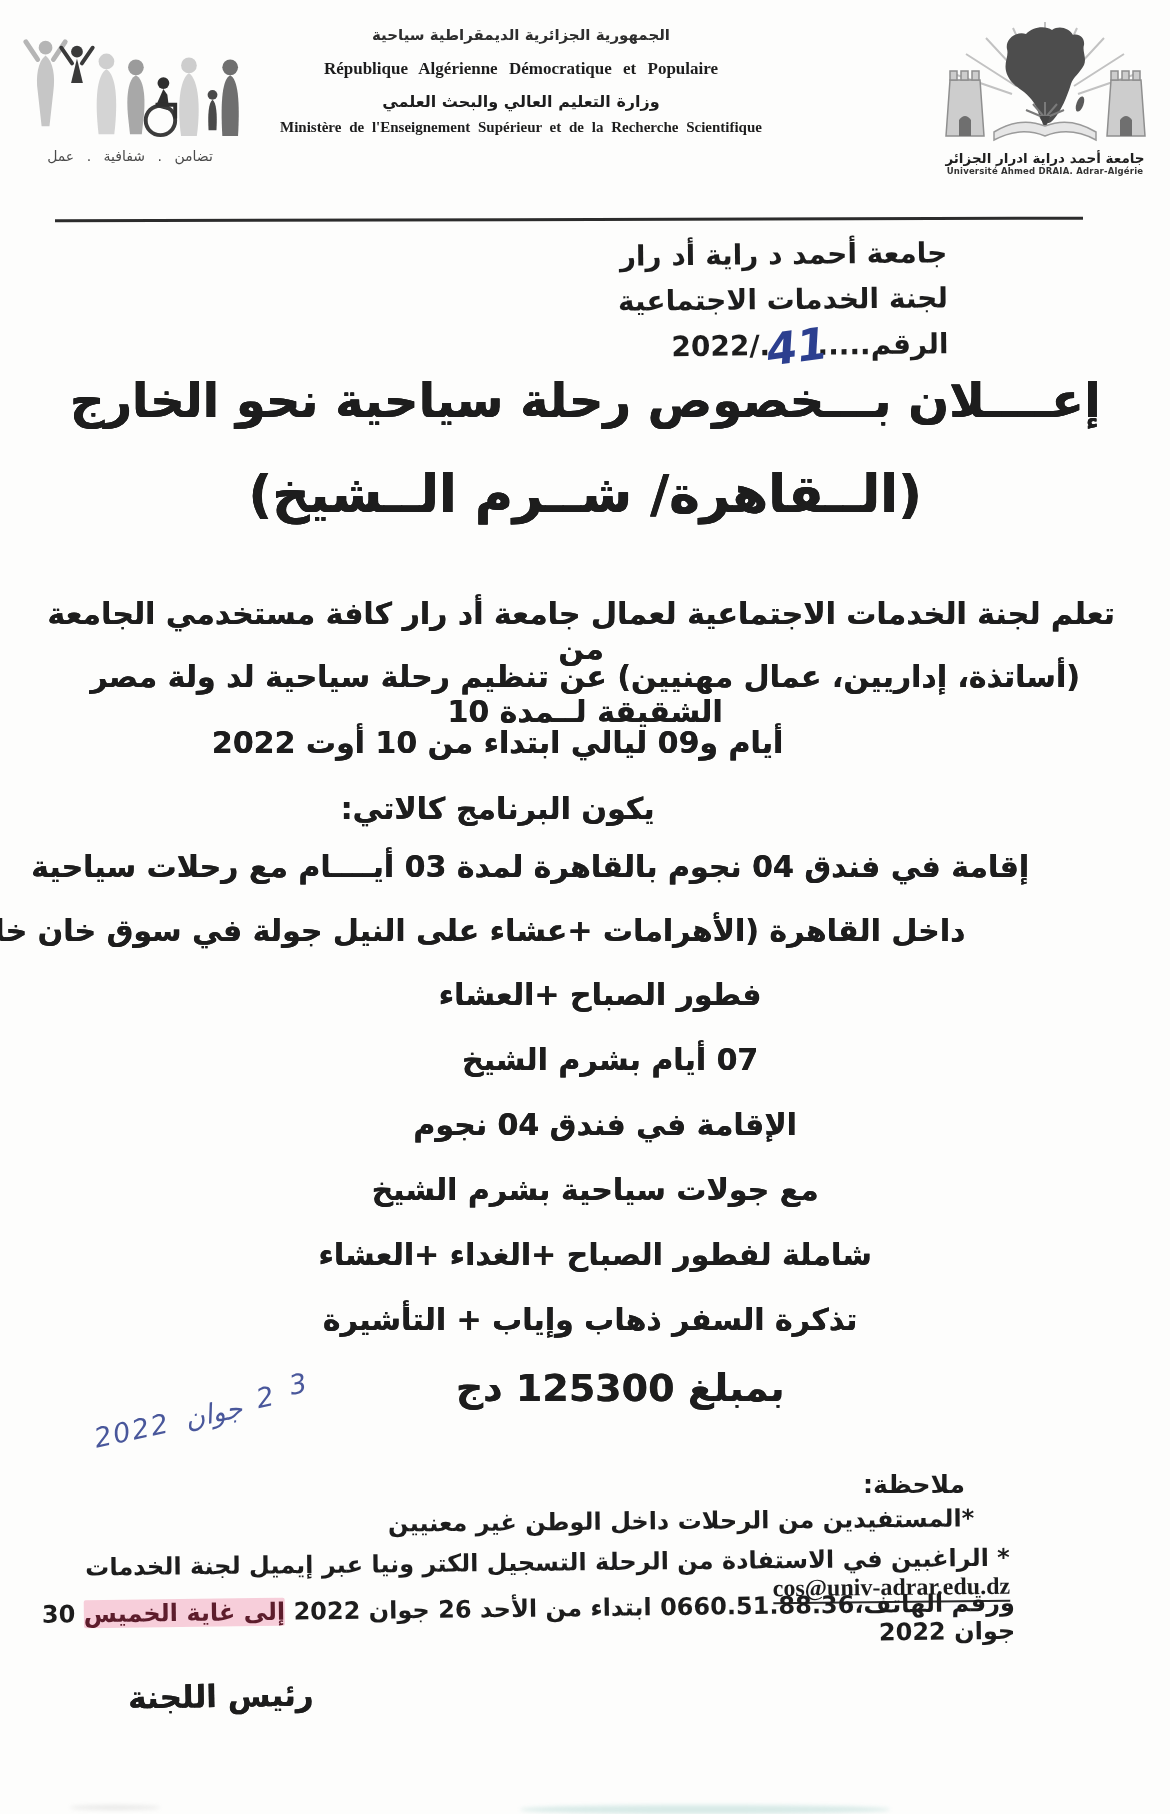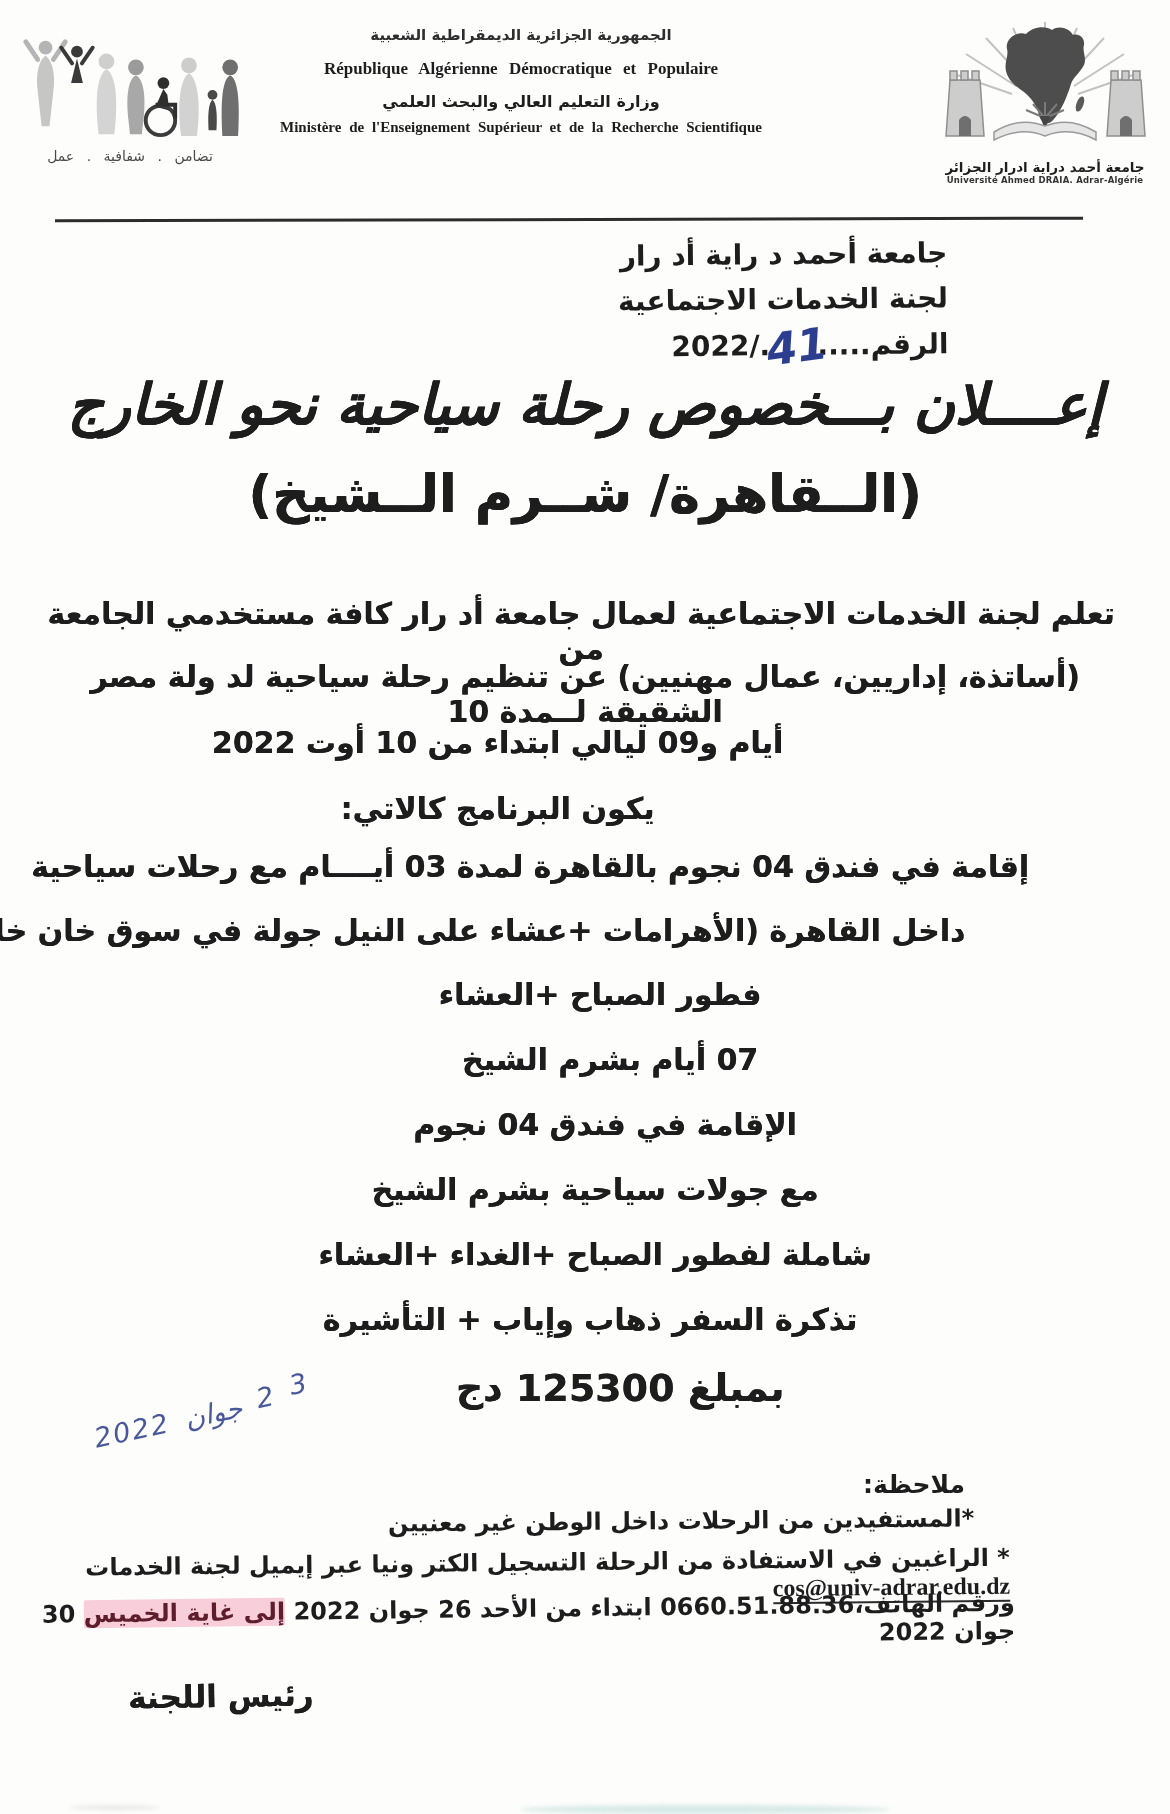--- a/index.html
+++ b/index.html
@@ -11,32 +11,32 @@
   
   .logo-left{position:absolute;left:14px;top:32px;width:232px;text-align:center;}
   .logo-left .cap{font-size:14px;font-weight:normal;color:#4a4a4a;margin-top:2px;word-spacing:8px;}
   .hdr-center{position:absolute;left:196px;top:26px;width:650px;text-align:center;}
   .h-ar1{font-size:15px;font-weight:bold;color:#2e2e2e;letter-spacing:1px;margin-bottom:15px;filter:blur(.3px);direction:rtl;}
   .h-fr1{font-family:"Liberation Serif",serif;font-size:17px;font-weight:bold;word-spacing:7px;margin-bottom:13px;}
   .h-ar2{font-size:16px;font-weight:bold;margin-bottom:8px;direction:rtl;}
   .h-fr2{font-family:"Liberation Serif",serif;font-size:15px;font-weight:bold;word-spacing:4px;margin-bottom:14px;}
   .h-ar3{font-size:14px;font-weight:bold;direction:rtl;}
   .logo-right{position:absolute;right:6px;top:20px;width:238px;text-align:center;}
-  .logo-right .cap-ar{font-size:13.5px;font-weight:bold;color:#1f1f1f;margin-top:13px;direction:rtl;}
+  .logo-right .cap-ar{font-size:13.5px;font-weight:bold;color:#1f1f1f;margin-top:4px;direction:rtl;}
   .logo-right .cap-fr{font-size:8.5px;font-weight:bold;color:#333;letter-spacing:.2px;}
   .divider{position:absolute;left:55px;top:218px;width:1028px;height:3px;background:#2c2c2c;transform:rotate(-.15deg);}
   
   .ref{position:absolute;top:232px;right:222px;direction:rtl;text-align:right;
        font-size:28px;font-weight:bold;line-height:1.62;transform:rotate(-.6deg);}
   .num-hand{display:inline-block;color:#2c3f8f;font-size:44px;font-weight:bold;font-style:italic;
        transform:translateY(7px) rotate(-7deg);margin:0 -10px 0 -4px;line-height:0;}
   
   .title1,.title2{position:absolute;left:0;right:0;text-align:center;direction:rtl;font-weight:bold;
        text-shadow:.5px 0 0 currentColor, 0 .4px 0 currentColor;}
-  .title1{top:372px;font-size:56px;font-style:italic;}
+  .title1{top:372px;font-size:48px;}
   .title2{top:464px;font-size:52px;}
   
   .pline{position:absolute;left:40px;right:40px;direction:rtl;text-align:center;
        font-size:30px;font-weight:bold;text-shadow:.3px 0 0 currentColor;}
   #p1{top:596px;padding-right:8px;}
   #p2{top:659px;}
   #p3{top:725px;padding-right:175px;}
   #p4{top:791px;padding-right:175px;}
   
   .prog{position:absolute;left:0;right:0;direction:rtl;text-align:center;
@@ -98,21 +98,21 @@
       <path d="M172,42 C162,48 160,78 164,106 L180,106 C184,78 182,48 172,42 Z" fill="#d2d2d2"></path>
       <circle cx="196" cy="64" r="5" fill="#4a4a4a"></circle>
       <path d="M196,69 C192,72 191,84 192,100 L200,100 C201,84 200,72 196,69 Z" fill="#4a4a4a"></path>
       <circle cx="214" cy="36" r="8" fill="#6f6f6f"></circle>
       <path d="M214,44 C206,48 204,70 206,106 L222,106 C224,70 222,48 214,44 Z" fill="#6f6f6f"></path>
     </svg>
     <div class="cap">تضامن . شفافية . عمل</div>
   </div>
 
   <div class="hdr-center">
-    <div class="h-ar1">الجمهورية الجزائرية الديمقراطية الشعبية</div>
+    <div class="h-ar1">الجمهورية الجزائرية الديمقراطية سياحية</div>
     <div class="h-fr1">République  Algérienne  Démocratique  et  Populaire</div>
     <div class="h-ar2">وزارة التعليم العالي والبحث العلمي</div>
     <div class="h-fr2">Ministère  de  l'Enseignement  Supérieur et de la Recherche  Scientifique</div>
   </div>
 
   <div class="logo-right">
     <svg width="235" height="122" viewBox="0 0 235 122">
       <g stroke="#c2c2c2" stroke-width="2" fill="none">
         <path d="M117,50 L117,2 M105,52 L85,8 M129,52 L149,8 M95,58 L58,18 M139,58 L176,18 M88,66 L38,34 M146,66 L196,34 M84,74 L26,54 M150,74 L208,54"></path>
       </g>

